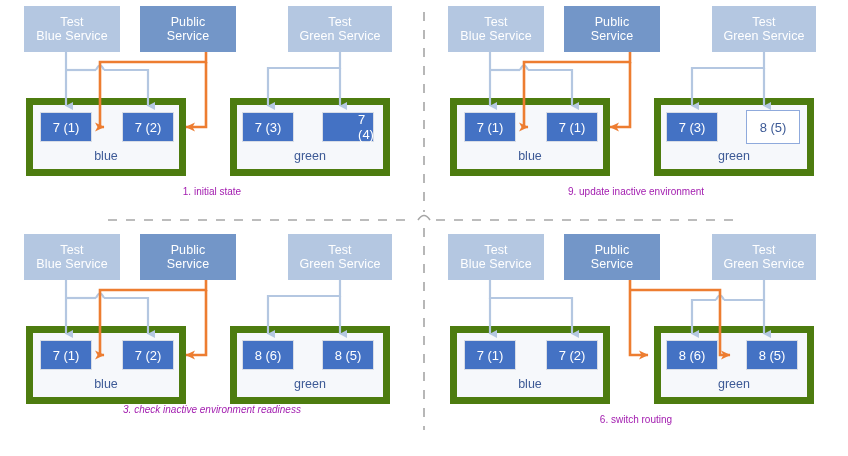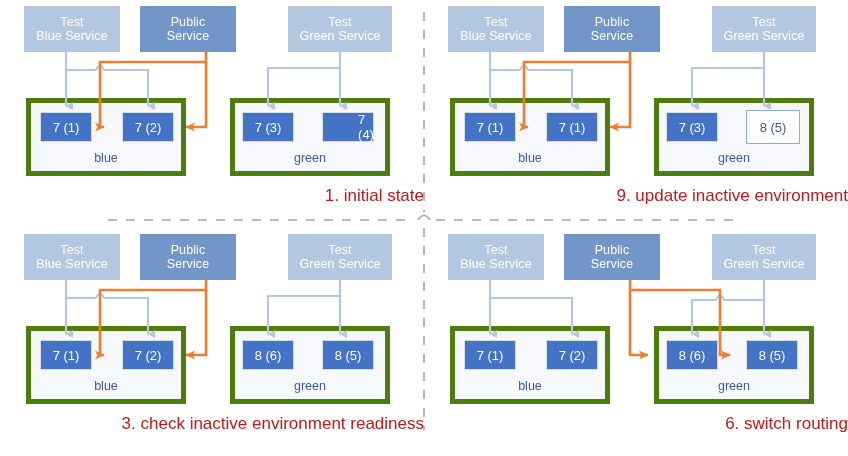--- a/index.html
+++ b/index.html
@@ -24,21 +24,21 @@
     line-height:14px;
     letter-spacing:.1px;
   }
   .svc.test{background:#b4c7e1;}
   .svc.public{background:#7396c8;}
 
   
   .env{
     position:absolute;
     background:#f6f8fb;
-    border:5px solid #4d7c0f;
+    border:7px solid #4d7c0f;
     box-sizing:border-box;
   }
   .env-label{
     position:absolute;
     width:100%;
     bottom:6px;
     text-align:center;
     font-size:12.5px;
     color:#3d5a96;
   }
@@ -58,23 +58,23 @@
   .inst.outline{
     background:#ffffff;
     color:#3d5a96;
     border:1px solid #8faadc;
   }
 
   
   .caption{
     position:absolute;
     width:100%;
-    text-align:right;
-    font-size:17px;
-    color:#b91c1c;
+    text-align:center;
+    font-size:10px;
+    color:#a21caf;
   }
 
   
   .wires{position:absolute;left:0;top:0;width:424px;height:228px;overflow:visible;}
   .dividers{position:absolute;left:0;top:0;width:848px;height:456px;overflow:visible;}
 </style>
 </head>
 <body>
 
 <div id="stage">
@@ -217,21 +217,21 @@
         <path d="M96,70 q4,-9 8,0"></path>
         <path d="M340,52 L340,68 L268,68 L268,106" marker-end="url(#ga1)"></path>
         <path d="M340,68 L340,106" marker-end="url(#ga1)"></path>
       </g>
       <g stroke="#ed7d31" stroke-width="2.6" fill="none">
         <path d="M206,52 L206,62 L100,62 L100,127 L104,127" marker-end="url(#oa1)"></path>
         <path d="M206,62 L206,127 L186,127" marker-end="url(#oa1)"></path>
       </g>
     </svg>
 
-    <div class="caption" style="top:186px;">3. check inactive environment readiness</div>
+    <div class="caption" style="top:176px;font-style:italic;">3. check inactive environment readiness</div>
    </div>
   </div>
 
   <div class="panel" style="left:424px;top:228px;">
    <div class="inner">
     <div class="svc test" style="left:24px;top:6px;width:96px;height:46px;">
       <div><span>Test</span><br><span>Blue Service</span></div>
     </div>
     <div class="svc public" style="left:140px;top:6px;width:96px;height:46px;">
       <div><span>Public</span><br><span>Service</span></div>

